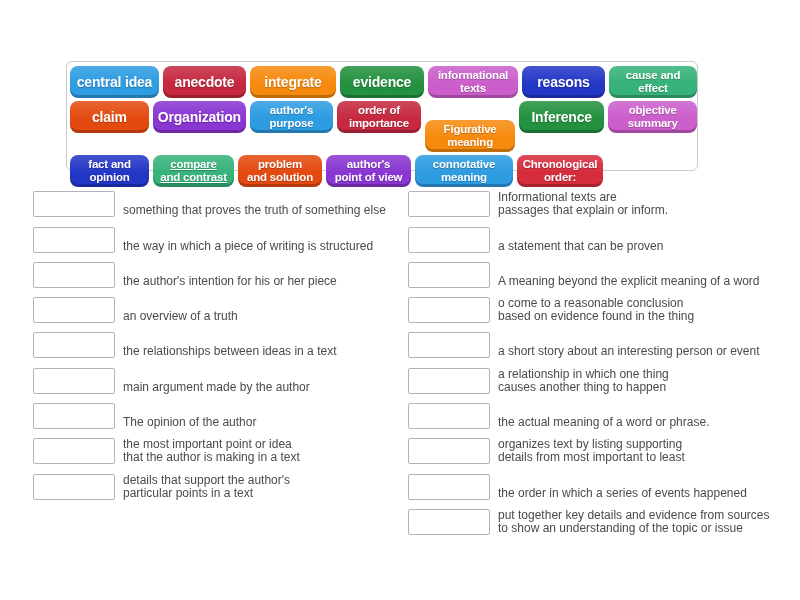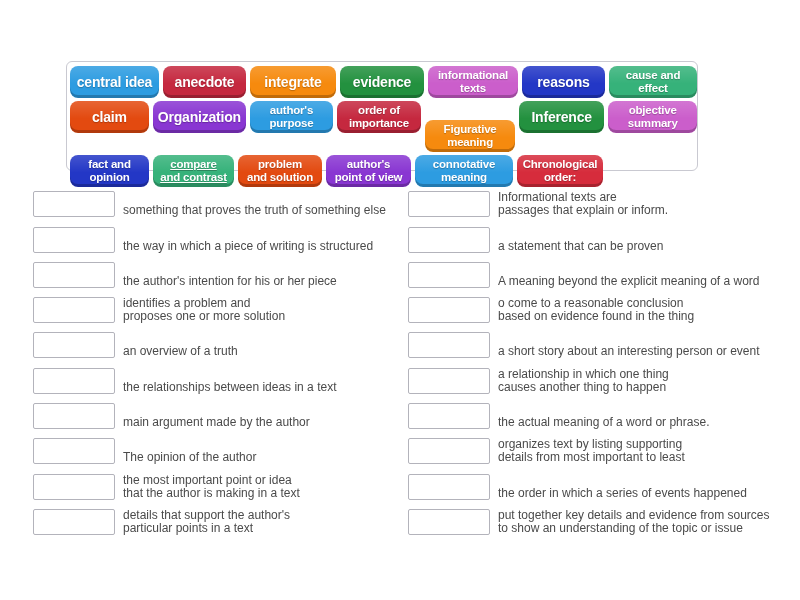--- a/index.html
+++ b/index.html
@@ -111,25 +111,20 @@
   <div class="def-row">
     <div class="answer-slot"></div>
     <div class="def-text">the way in which a piece of writing is structured</div>
   </div>
   <div class="def-row">
     <div class="answer-slot"></div>
     <div class="def-text">the author's intention for his or her piece</div>
   </div>
   <div class="def-row">
     <div class="answer-slot"></div>
-    <div class="def-text">identifies a problem and
-proposes one or more solution</div>
-  </div>
-  <div class="def-row">
-    <div class="answer-slot"></div>
     <div class="def-text">an overview of a truth</div>
   </div>
   <div class="def-row">
     <div class="answer-slot"></div>
     <div class="def-text">the relationships between ideas in a text</div>
   </div>
   <div class="def-row">
     <div class="answer-slot"></div>
     <div class="def-text">main argument made by the author</div>
   </div>

